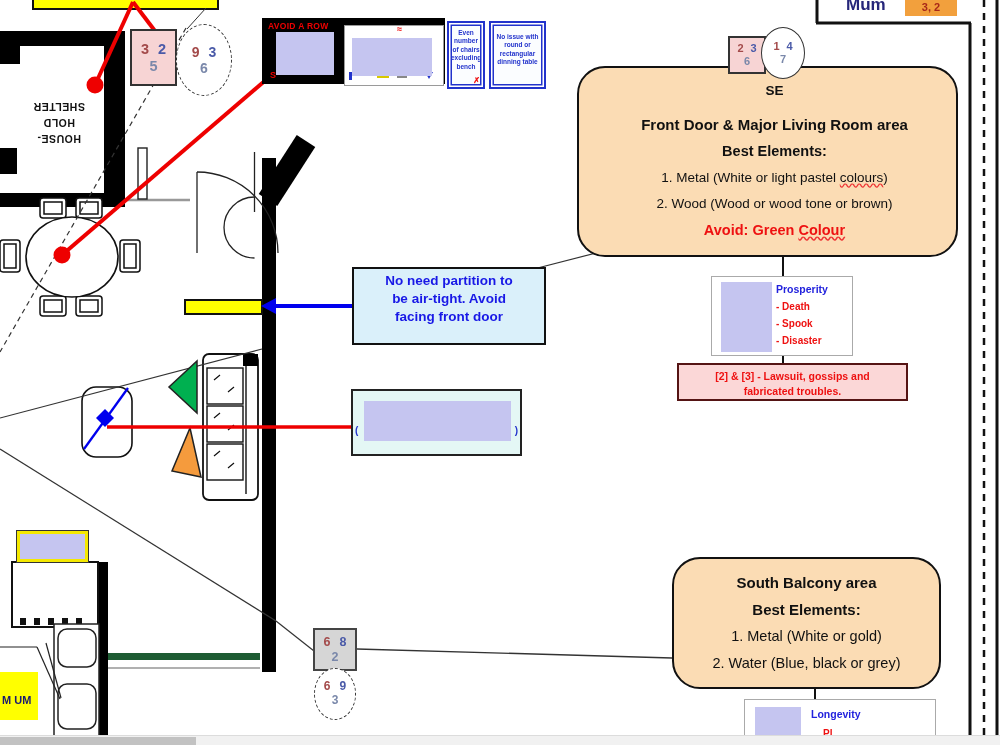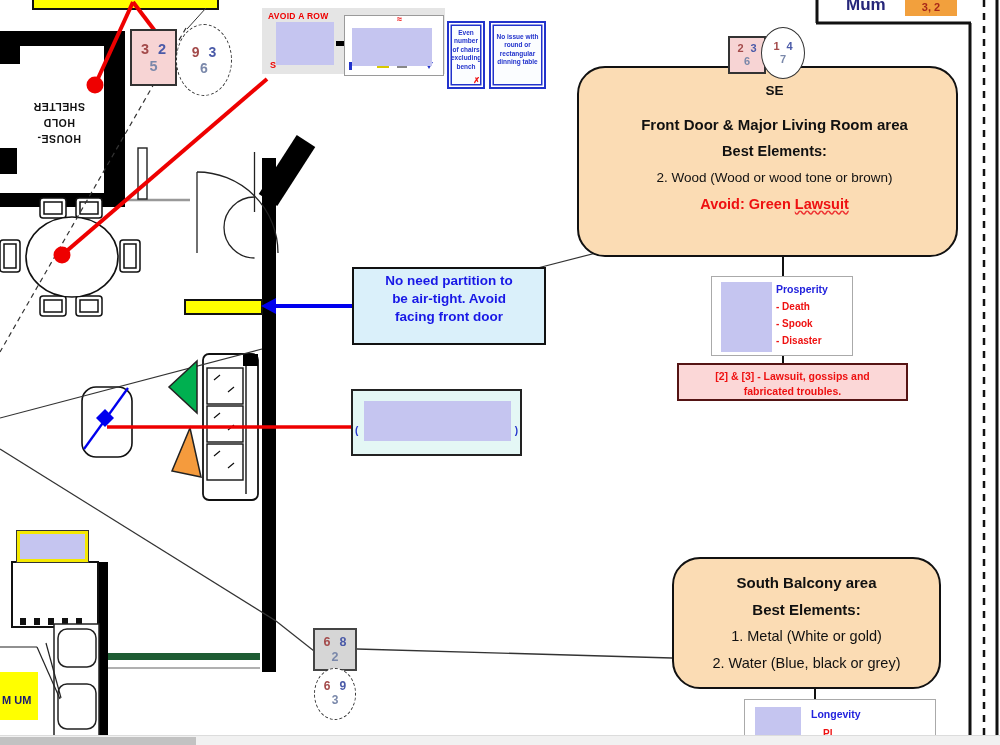--- a/index.html
+++ b/index.html
@@ -160,21 +160,21 @@
     </g>
   </svg>
 
   <div class="abs z10" style="left:20px;top:90px;width:78px;height:56px;transform:rotate(180deg);
               font-weight:bold;font-size:10.5px;line-height:1.5;color:#111;text-align:center;letter-spacing:0.5px;">
     <div>HOUSE-</div>
     <div>HOLD</div>
     <div>SHELTER</div>
   </div>
 
-  <div class="abs z10" style="left:262px;top:8px;width:183px;height:66px;background:#e5e5e5;">
+  <div class="abs z10" style="left:262px;top:18px;width:183px;height:66px;background:#000000;">
     <div class="abs" style="left:6px;top:3px;color:#e00;font-weight:bold;font-size:8.5px;letter-spacing:0.3px;">AVOID A ROW</div>
     <div class="abs" style="left:8px;top:52px;color:#e00;font-weight:bold;font-size:9px;">S</div>
     <div class="lav" style="left:14px;top:14px;width:58px;height:43px;"></div>
     <div class="abs" style="left:74px;top:33px;width:11px;height:5px;background:#000;"></div>
     <div class="whitebox" style="left:82px;top:7px;width:98px;height:59px;">
       <span class="abs" style="left:52px;top:-2px;color:#e00;font-weight:bold;font-size:9px;">≈</span>
       <div class="lav" style="left:7px;top:12px;width:80px;height:38px;"></div>
       <div class="abs" style="left:4px;top:46px;width:90px;height:10px;">
         <span style="position:absolute;left:0;top:0;width:3px;height:8px;background:#2233cc;"></span>
         <span style="position:absolute;left:28px;top:3px;width:12px;height:3px;background:#d8c800;"></span>
@@ -189,23 +189,26 @@
     <span class="abs" style="right:3px;bottom:1px;color:#e11;font-size:8px;">✗</span>
   </div>
   <div class="abs bluenote" style="left:489px;top:21px;width:57px;height:68px;padding-top:10px;">
     <span>No issue with round or rectangular dinning table</span>
   </div>
 
   <div class="abs peach" style="left:577px;top:66px;width:381px;height:191px;padding-top:10px;padding-left:14px;">
     <div class="t" style="font-size:13.5px;line-height:25px;">SE</div>
     <div class="t" style="font-size:15px;line-height:27px;margin-top:8px;">Front Door &amp; Major Living Room area</div>
     <div class="t" style="font-size:14.5px;line-height:27px;">Best Elements:</div>
+    <div style="font-size:13.5px;line-height:26px;">
+      <span>1. Metal (White or light pastel </span><span class="sq">colours</span><span>)</span>
+    </div>
     <div style="font-size:13.5px;line-height:26px;">2. Wood (Wood or wood tone or brown)</div>
     <div class="redtxt" style="font-size:14.5px;line-height:27px;">
-      <span>Avoid: Green </span><span class="sq">Lawsuit</span>
+      <span>Avoid: Green </span><span class="sq">Colour</span>
     </div>
   </div>
 
   <div class="abs starbox" style="left:728px;top:36px;width:38px;height:38px;font-size:11px;">
     <div class="srow" style="gap:7px;">
         <span class="sa">2</span>
         <span class="sb">3</span>
       </div>
     <div class="srow">
         <span class="sc">6</span>

